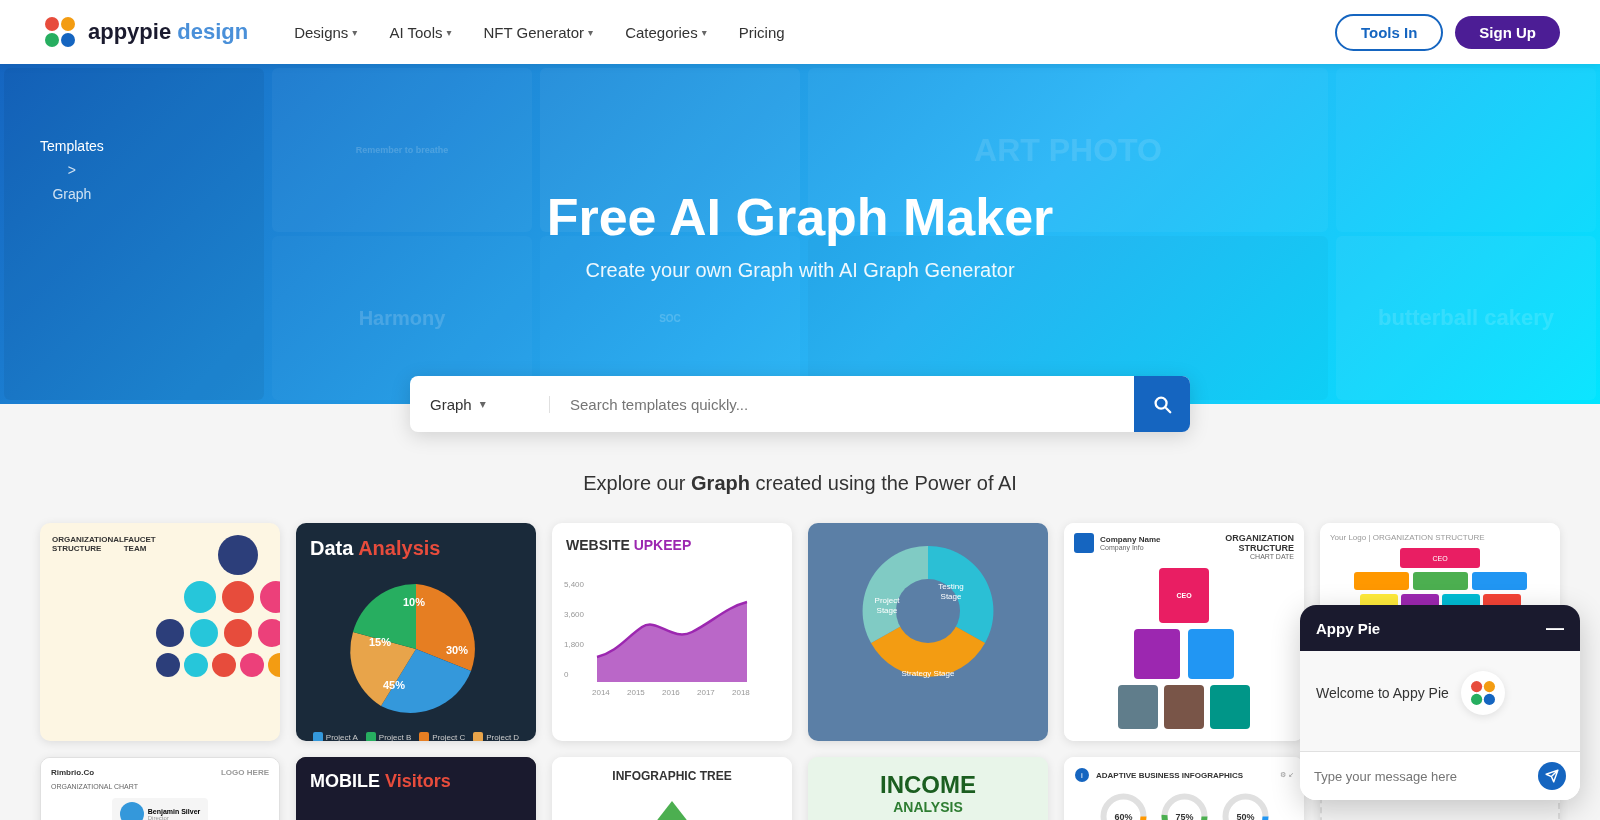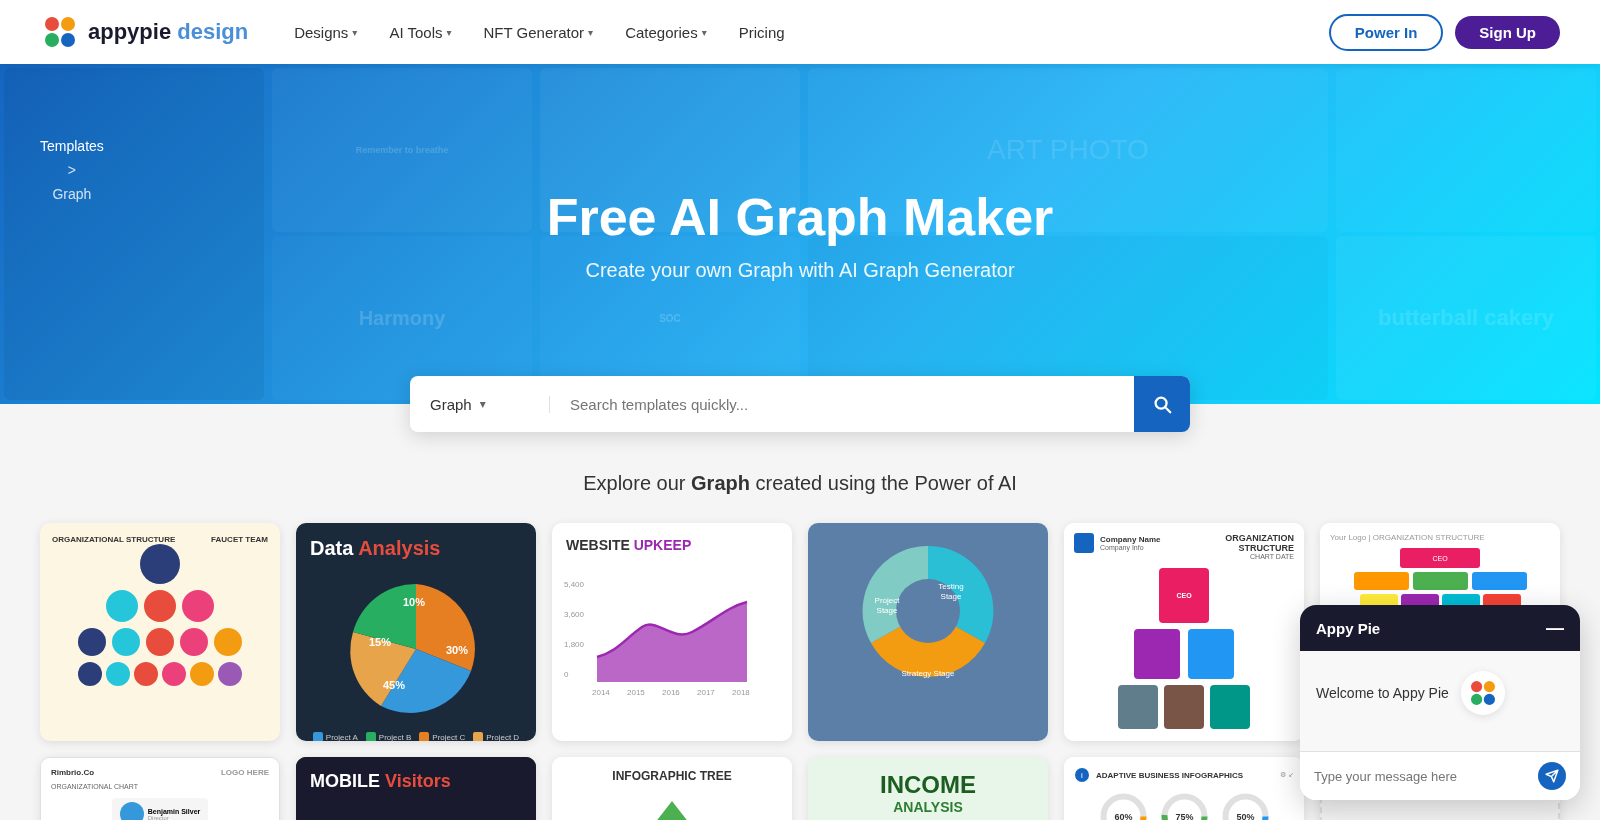--- a/index.html
+++ b/index.html
@@ -109,21 +109,21 @@
     .template-card {
       border-radius: 10px; overflow: hidden; cursor: pointer;
       box-shadow: 0 2px 10px rgba(0,0,0,0.1);
       transition: transform 0.2s, box-shadow 0.2s;
     }
     .template-card-inner { width: 100%; height: 218px; position: relative; overflow: hidden; }
 
     
     .card-org { background: #fdf6e3; }
     .card-org-inner {
-      padding: 12px; display: flex; flex-direction: column; gap: 0;
+      padding: 12px; display: flex; flex-direction: row; gap: 0;
     }
     .org-header { display: flex; justify-content: space-between; font-size: 8px; color: #333; font-weight: 600; }
     .org-tree { display: flex; flex-direction: column; align-items: center; gap: 6px; }
     .org-level { display: flex; gap: 6px; justify-content: center; }
     .org-node {
       width: 32px; height: 32px; border-radius: 50%;
       background: #4a90d9; display: flex; align-items: center; justify-content: center;
       font-size: 7px; color: #fff; font-weight: 600;
     }
     .org-node-teal { background: #26c6da; }
@@ -230,41 +230,41 @@
       <div class="nav-item">
         <span>Categories</span>
         <span class="chevron">▾</span>
       </div>
       <div class="nav-item">
         <span>Pricing</span>
       </div>
     </div>
   </div>
   <div class="navbar-right">
-    <button class="btn-signin">Power In</button>
+    <button class="btn-signin">Tools In</button>
     <button class="btn-signup">Sign Up</button>
   </div>
 </nav>
 
 <div class="hero">
 
   <div class="hero-bg-images">
     <div class="hero-bg-col">
       <div class="hero-bg-card" style="background:rgba(0,0,0,0.2);"></div>
     </div>
     <div class="hero-bg-col">
       <div class="hero-bg-card" style="font-size:9px;background:rgba(255,255,255,0.15);">Remember to breathe</div>
       <div class="hero-bg-card" style="background:rgba(255,255,255,0.1);font-size:20px;font-weight:700;color:rgba(255,255,255,0.7);">Harmony</div>
     </div>
     <div class="hero-bg-col">
       <div class="hero-bg-card" style="background:rgba(255,255,255,0.2);"></div>
       <div class="hero-bg-card" style="background:rgba(255,255,255,0.1);font-size:10px;">SOC</div>
     </div>
     <div class="hero-bg-col" style="flex:2;">
-      <div class="hero-bg-card" style="background:rgba(255,255,255,0.15);font-size:28px;font-weight:400;color:rgba(255,255,255,0.5);">ART PHOTO</div>
+      <div class="hero-bg-card" style="background:rgba(255,255,255,0.15);font-size:32px;font-weight:700;color:rgba(255,255,255,0.5);">ART PHOTO</div>
       <div class="hero-bg-card" style="background:rgba(0,0,0,0.1);"></div>
     </div>
     <div class="hero-bg-col">
       <div class="hero-bg-card" style="font-size:7px;background:rgba(255,255,255,0.12);"></div>
       <div class="hero-bg-card" style="background:rgba(255,255,255,0.2);font-size:22px;font-weight:700;color:rgba(255,255,255,0.6);">butterball cakery</div>
     </div>
   </div>
 
   <div class="breadcrumb">
     <a href="#">Templates</a>

